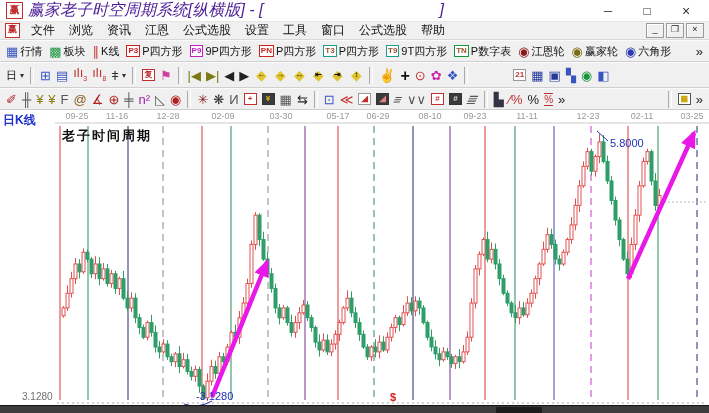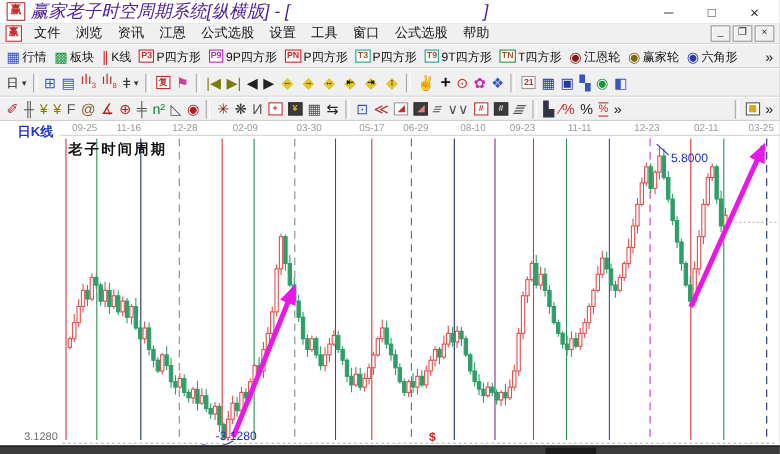--- a/index.html
+++ b/index.html
@@ -31,21 +31,21 @@
   .glyph sub{font-size:7px;}
   .boxicon{display:inline-flex;align-items:center;justify-content:center;min-width:13px;height:12px;border:1px solid;font-size:8px;font-weight:bold;background:#fff;padding:0 1px;box-sizing:border-box;line-height:10px;}
   .diamond{position:relative;width:14px;height:14px;display:inline-block;}
   .diamond .d{position:absolute;left:0;top:0;width:100%;color:#e2c52e;font-size:14px;line-height:14px;text-align:center;}
   .diamond .a{position:absolute;left:0;top:0;width:100%;color:#111;font-size:8px;line-height:14px;text-align:center;font-weight:bold;}
   .dd{font-size:8px;color:#333;margin-left:1px;}
   .tbsep{width:2px;height:17px;border-left:1px solid #aaa;border-right:1px solid #fff;margin:0 3px;}
   .tbspacer{flex:1;}
   
   .chart{position:relative;width:709px;height:295px;background:#fff;}
-  .panel-label{position:absolute;left:16px;top:2px;color:#2233cc;font-weight:bold;font-size:12px;z-index:2;}
+  .panel-label{position:absolute;left:3px;top:2px;color:#2233cc;font-weight:bold;font-size:12px;z-index:2;}
   .chart svg{display:block;}
   
   .scrollbar{position:relative;width:709px;height:8px;background:#3c3c3c;border-top:1px solid #141414;box-sizing:border-box;}
   .scrollbar .thumb{position:absolute;left:496px;top:1px;width:46px;height:6px;background:#1c1c1c;}
 </style>
 </head>
 <body>
 
 <div class="app">
 
@@ -106,21 +106,21 @@
       <span class="tbbtn">
         <span class="boxicon" style="color: rgb(160, 82, 45); border-color: rgb(24, 160, 138); text-align: center;">T3</span>
         <span class="tblabel">P四方形</span>
       </span>
       <span class="tbbtn">
         <span class="boxicon" style="color: rgb(160, 82, 45); border-color: rgb(24, 160, 138);">T9</span>
         <span class="tblabel">9T四方形</span>
       </span>
       <span class="tbbtn">
         <span class="boxicon" style="color: rgb(160, 82, 45); border-color: rgb(24, 149, 61);">TN</span>
-        <span class="tblabel">T四方形</span>
+        <span class="tblabel">P数字表</span>
       </span>
       <span class="tbbtn">
         <span class="glyph" style="color: rgb(138, 26, 26);">◉</span>
         <span class="tblabel">江恩轮</span>
       </span>
       <span class="tbbtn">
         <span class="glyph" style="color: rgb(122, 106, 16);">◉</span>
         <span class="tblabel">赢家轮</span>
       </span>
       <span class="tbbtn">
@@ -221,21 +221,21 @@
         <span class="glyph" style="color: rgb(192, 48, 48);">⊙</span>
       </span>
       <span class="tbbtn">
         <span class="glyph" style="color: rgb(204, 34, 170);">✿</span>
       </span>
       <span class="tbbtn">
         <span class="glyph" style="color: rgb(58, 85, 192);">❖</span>
       </span>
       <span class="tbsep"></span>
       <span class="tbbtn">
-        <span class="boxicon" style="color: rgb(192, 48, 48); border-color: rgb(153, 153, 153);">21</span>
+        <span class="boxicon" style="color: rgb(192, 48, 48); border-color: rgb(153, 153, 153); margin-left: 39px;">21</span>
       </span>
       <span class="tbbtn">
         <span class="glyph" style="color: rgb(34, 58, 154);">▦</span>
       </span>
       <span class="tbbtn">
         <span class="glyph" style="color: rgb(34, 58, 154);">▣</span>
       </span>
       <span class="tbbtn">
         <span class="glyph" style="color: rgb(58, 85, 192);">▚</span>
       </span>
@@ -268,21 +268,21 @@
       <span class="tbbtn">
         <span class="glyph" style="color: rgb(176, 32, 32);">∡</span>
       </span>
       <span class="tbbtn">
         <span class="glyph" style="color: rgb(176, 32, 32);">⊕</span>
       </span>
       <span class="tbbtn">
         <span class="glyph" style="color: rgb(85, 85, 85);">╪</span>
       </span>
       <span class="tbbtn">
-        <span class="glyph" style="color: #15803d;">n²</span>
+        <span class="glyph" style="color: #a21caf;">n²</span>
       </span>
       <span class="tbbtn">
         <span class="glyph" style="color: rgb(85, 85, 85);">◺</span>
       </span>
       <span class="tbbtn">
         <span class="glyph" style="color: rgb(176, 32, 32);">◉</span>
       </span>
       <span class="tbsep"></span>
       <span class="tbbtn">
         <span class="glyph" style="color: rgb(138, 32, 32);">✳</span>

